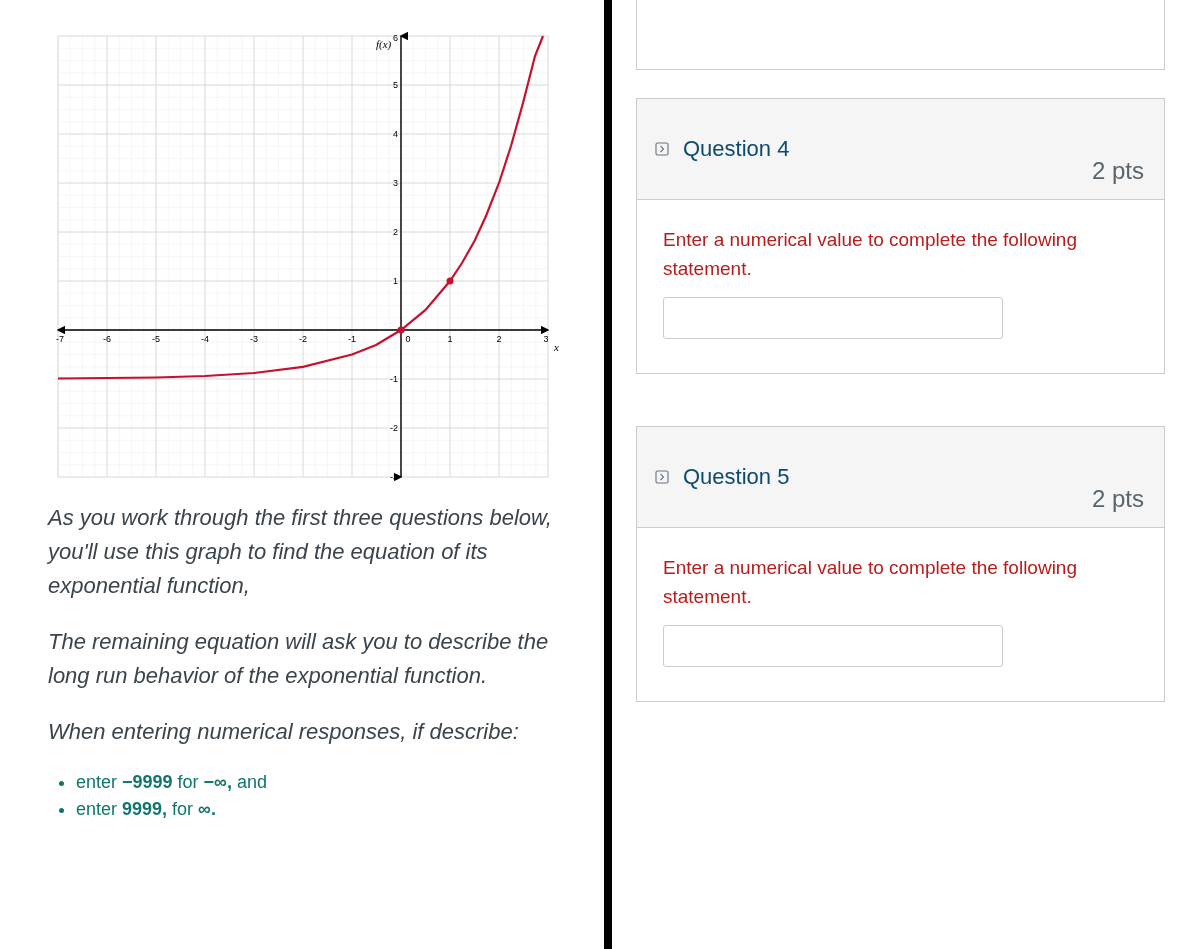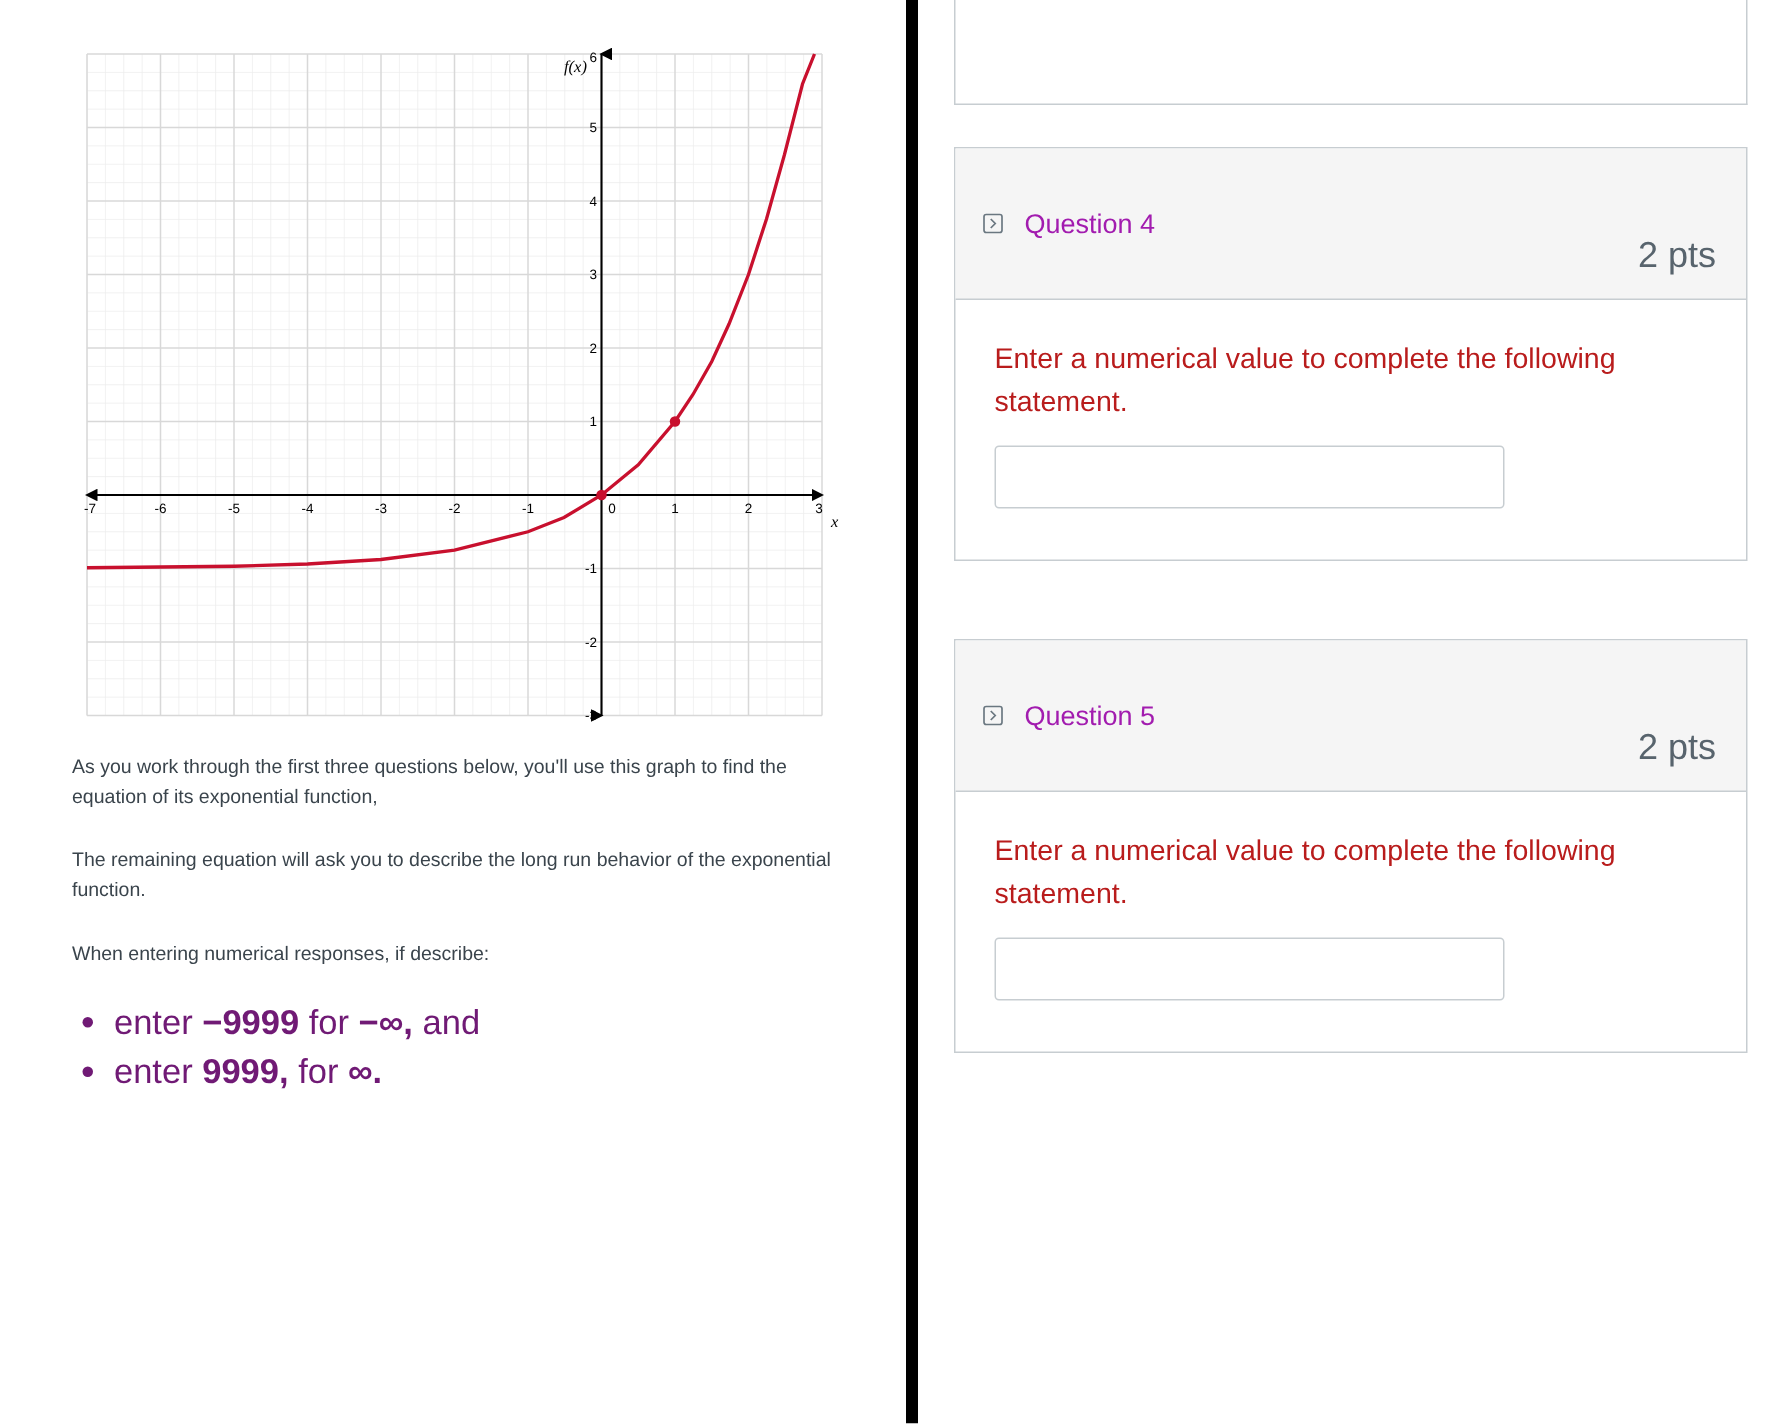--- a/index.html
+++ b/index.html
@@ -25,31 +25,32 @@
       border-right: 4px solid #000;
       box-shadow: 4px 0 0 #000;
     }
     .col-right {
       padding-top: 0;
     }
     .left-inner {
       padding: 28px 36px 0 48px;
     }
     .para {
-      font-size: 13px;
+      font-size: 22px;
       line-height: 1.55;
       color: #3a444c;
       margin-bottom: 22px;
       font-weight: 400;
+      font-style: italic;
     }
     .bullets {
       list-style: disc;
       padding-left: 28px;
-      font-size: 23px;
-      color: #701a75;
+      font-size: 18px;
+      color: #0f766e;
     }
     .bullets li {
       margin-bottom: 6px;
     }
     .bold { font-weight: 700; }
 
     
     .question-card {
       border: 1px solid #c7cdd1;
       margin: 28px 20px 52px 28px;
@@ -69,22 +70,22 @@
       padding: 14px 20px 14px 14px;
       background: #f5f5f5;
       border-bottom: 1px solid #c7cdd1;
     }
     .q-title-wrap {
       display: flex;
       align-items: center;
       gap: 10px;
     }
     .q-title {
-      font-size: 18px;
-      color: #a21caf;
+      font-size: 22px;
+      color: #0c4a6e;
       font-weight: 400;
     }
     .q-pts {
       font-size: 24px;
       color: #58646d;
       margin-top: 44px;
     }
     .q-body {
       padding: 26px 26px 34px 26px;
     }

